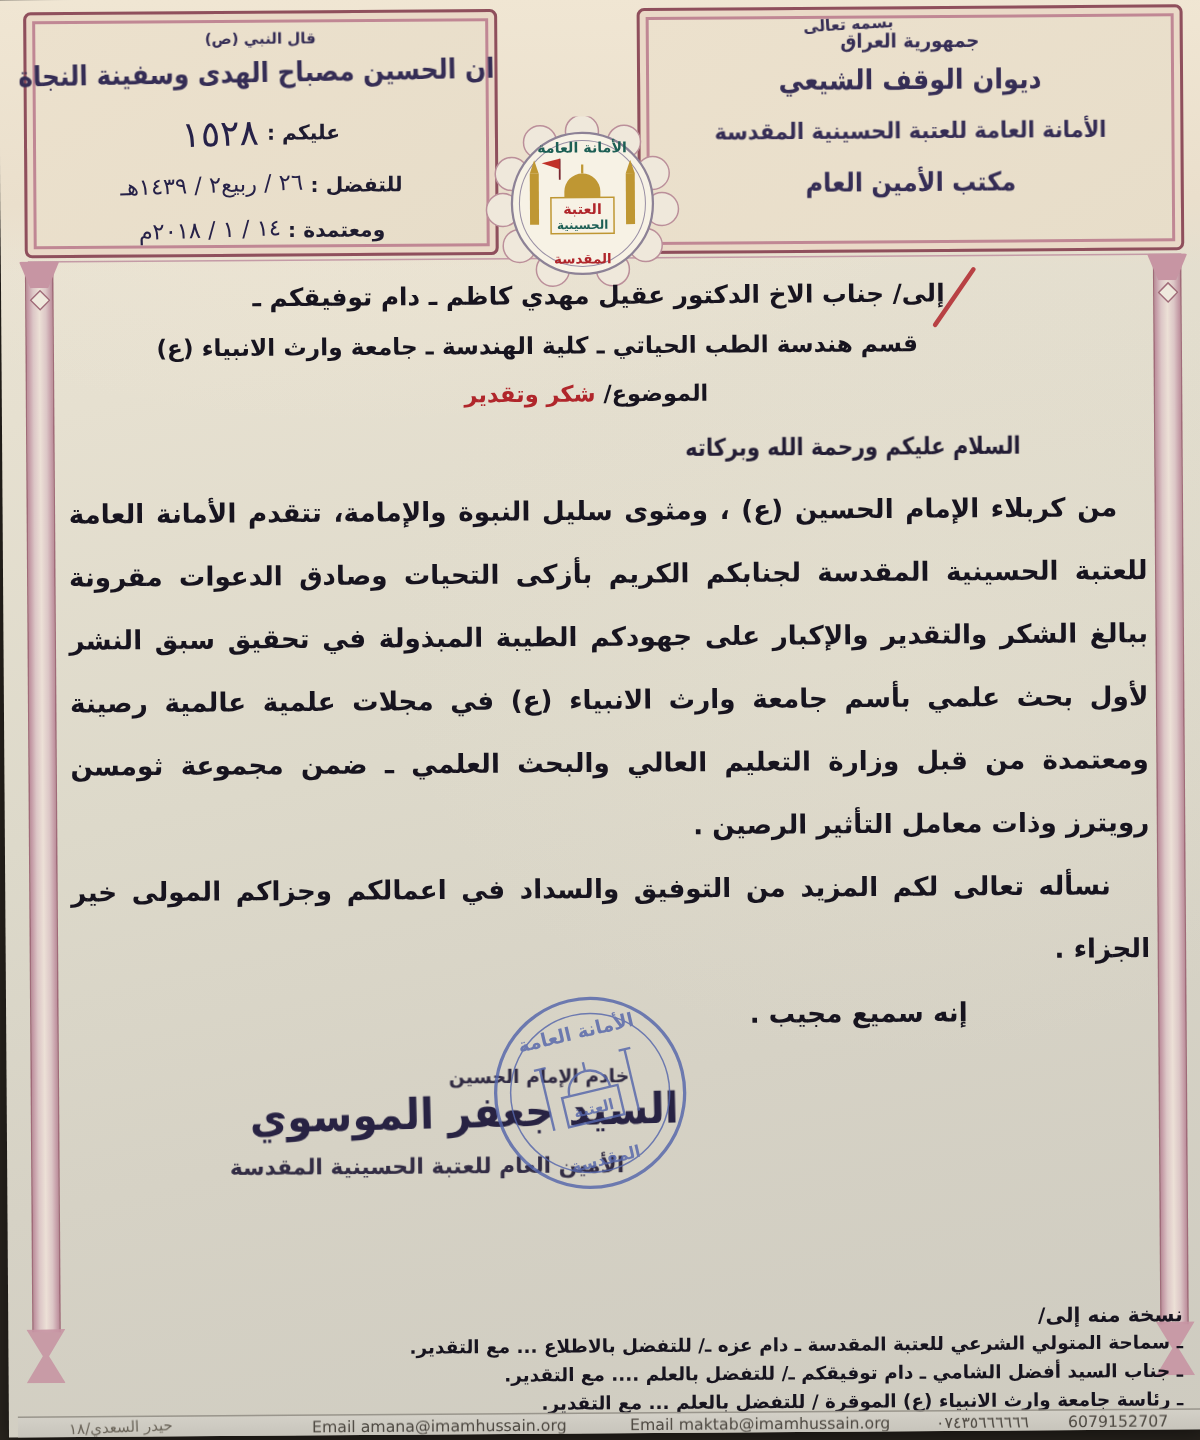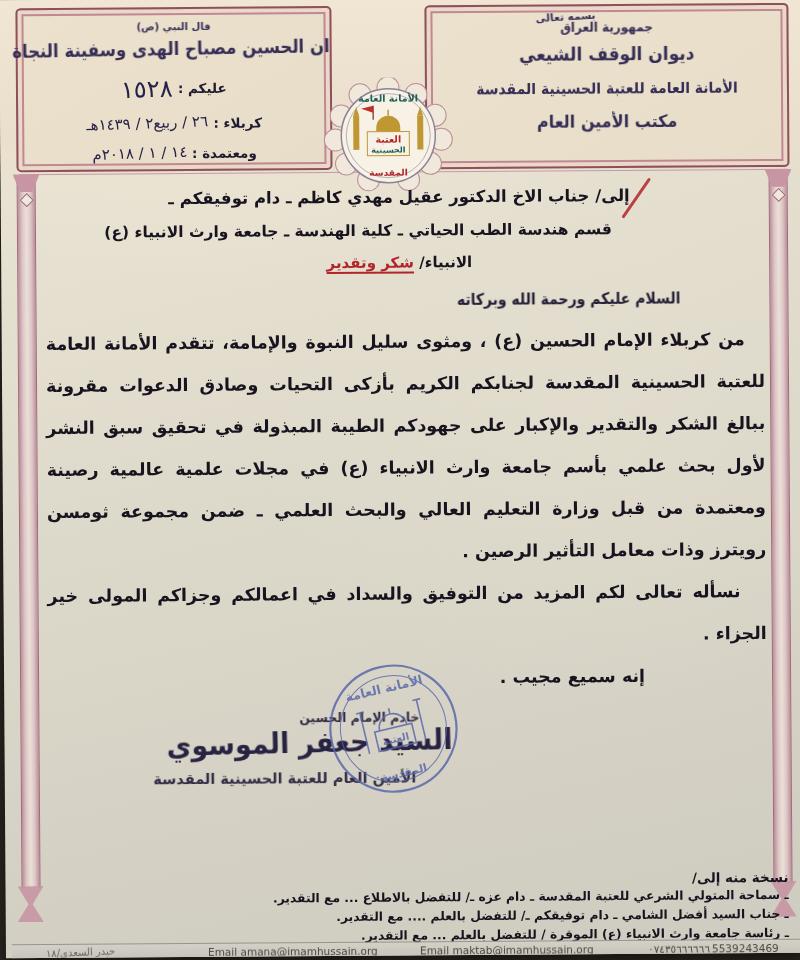--- a/index.html
+++ b/index.html
@@ -52,21 +52,21 @@
   .pillar-base{position:absolute;top:886px;width:26px;height:36px;background:#c795a3;
           clip-path:polygon(0 0,100% 0,58% 50%,100% 100%,0 100%,42% 50%);opacity:.9;}
   .pillar-base.pl{left:12px;} .pillar-base.pr{right:10px;}
   
   .ink{color:#17141f;direction:rtl;}
   .to-line{position:absolute;top:190px;right:172px;font-size:16.5px;font-weight:700;white-space:nowrap;}
   .red-mark{position:absolute;left:634px;top:178px;width:2.5px;height:48px;background:#b0262b;
             transform:rotate(35deg);border-radius:2px;opacity:.85;}
   .dept-line{position:absolute;top:224px;right:190px;font-size:15.5px;font-weight:700;white-space:nowrap;}
   .subject-line{position:absolute;top:256px;right:330px;font-size:15px;font-weight:700;white-space:nowrap;}
-  .subject-red{color:#b0262b;text-decoration:underline;text-decoration-thickness:1.5px;text-underline-offset:4px;}
+  .subject-red{color:#b0262b;text-decoration-thickness:1.5px;text-underline-offset:4px;}
   .salutation{position:absolute;top:294px;right:122px;font-size:14px;font-weight:700;color:#231d35;
               transform:scaleY(1.15);filter:blur(.45px);letter-spacing:-.5px;}
   .body-text{position:absolute;top:323px;left:44px;right:38px;text-align:justify;
              font-size:17.5px;font-weight:700;line-height:42px;}
   .body-text p{margin:0;}
   .p1{text-indent:20px;} .p2{text-indent:26px;} .p3{text-indent:122px;}
   
   .sig-pre{position:absolute;top:712px;left:250px;width:210px;text-align:center;font-size:12.5px;
            font-weight:700;color:#322c44;filter:blur(.35px);direction:rtl;}
   .sig-name{position:absolute;top:729px;left:150px;width:310px;text-align:center;font-size:27px;
@@ -79,38 +79,38 @@
   .cc{position:absolute;top:874px;right:18px;text-align:right;direction:rtl;}
   .cc-heading{font-size:13.5px;font-weight:700;line-height:17px;}
   .cc-item{font-size:12.3px;font-weight:700;line-height:19px;white-space:nowrap;}
   
   .footer{position:absolute;top:944px;left:6px;right:6px;height:18px;
           background:linear-gradient(#d3d0c7,#c3c0b7);border-top:1px solid #99958c;
           font-size:10.5px;color:#4e4942;}
   .footer span{position:absolute;top:2px;white-space:nowrap;filter:blur(.25px);}
   .f-note{left:34px;color:#6a6459;transform:rotate(-2deg);font-size:10px;}
   .f-email1{left:196px;} .f-email2{left:408px;}
-  .f-phone1{left:636px;text-align:center;} .f-phone2{left:700px;}
+  .f-phone1{left:612px;text-align:center;} .f-phone2{left:700px;}
 </style>
 </head>
 <body>
 
 <div class="photo">
   <div class="paper">
     <div class="lh-band"></div>
 
     <div class="lh-box lh-left">
       <div class="row hadith-intro navy">قال النبي (ص)</div>
       <div class="row hadith-main navy">ان الحسين مصباح الهدى وسفينة النجاة</div>
       <div class="row numrow">
         <span class="fldlabel">عليكم :</span>
         <span class="hand hand-big">١٥٢٨</span>
       </div>
       <div class="row daterow">
-        <span class="fldlabel">كربلاء :</span>
+        <span class="fldlabel">للتفضل :</span>
         <span class="hand hand-med">٢٦ / ربيع٢ / ١٤٣٩هـ</span>
       </div>
       <div class="row gregrow">
         <span class="fldlabel">ومعتمدة :</span>
         <span class="hand hand-med">١٤ / ١ / ٢٠١٨م</span>
       </div>
     </div>
 
     <div class="lh-box lh-right">
       <div class="row gov1 navy">جمهورية العراق</div>
@@ -159,21 +159,21 @@
 
     <div class="pillar pl"></div>
     <div class="pillar pr"></div>
     <div class="pillar-base pl"></div>
     <div class="pillar-base pr"></div>
 
     <div class="red-mark"></div>
     <div class="to-line ink">إلى/ جناب الاخ الدكتور عقيل مهدي كاظم ـ دام توفيقكم ـ</div>
     <div class="dept-line ink">قسم هندسة الطب الحياتي ـ كلية الهندسة ـ جامعة وارث الانبياء (ع)</div>
     <div class="subject-line ink">
-      <span>الانبياء/ </span><span class="subject-red">شكر وتقدير</span>
+      <span>الموضوع/ </span><span class="subject-red">شكر وتقدير</span>
     </div>
 
     <div class="salutation" dir="rtl">السلام عليكم ورحمة الله وبركاته</div>
 
     <div class="body-text ink">
       <p class="p1">من كربلاء الإمام الحسين (ع) ، ومثوى سليل النبوة والإمامة، تتقدم الأمانة العامة للعتبة الحسينية المقدسة لجنابكم الكريم بأزكى التحيات وصادق الدعوات مقرونة ببالغ الشكر والتقدير والإكبار على جهودكم الطيبة المبذولة في تحقيق سبق النشر لأول بحث علمي بأسم جامعة وارث الانبياء (ع) في مجلات علمية عالمية رصينة ومعتمدة من قبل وزارة التعليم العالي والبحث العلمي ـ ضمن مجموعة ثومسن رويترز وذات معامل التأثير الرصين .</p>
       <p class="p2">نسأله تعالى لكم المزيد من التوفيق والسداد في اعمالكم وجزاكم المولى خير الجزاء .</p>
       <p class="p3">إنه سميع مجيب .</p>
     </div>
 
@@ -205,16 +205,16 @@
       <div class="cc-item">ـ سماحة المتولي الشرعي للعتبة المقدسة ـ دام عزه ـ/ للتفضل بالاطلاع ... مع التقدير.</div>
       <div class="cc-item">ـ جناب السيد أفضل الشامي ـ دام توفيقكم ـ/ للتفضل بالعلم .... مع التقدير.</div>
       <div class="cc-item">ـ رئاسة جامعة وارث الانبياء (ع) الموقرة / للتفضل بالعلم ... مع التقدير.</div>
     </div>
 
     <div class="footer">
       <span class="f-note">حيدر السعدي/١٨</span>
       <span class="f-email1" dir="ltr">Email amana@imamhussain.org</span>
       <span class="f-email2" dir="ltr">Email maktab@imamhussain.org</span>
       <span class="f-phone1">٠٧٤٣٥٦٦٦٦٦٦</span>
-      <span class="f-phone2">5539243469</span>
+      <span class="f-phone2">6079152707</span>
     </div>
   </div>
 </div>
 
 </body></html>

